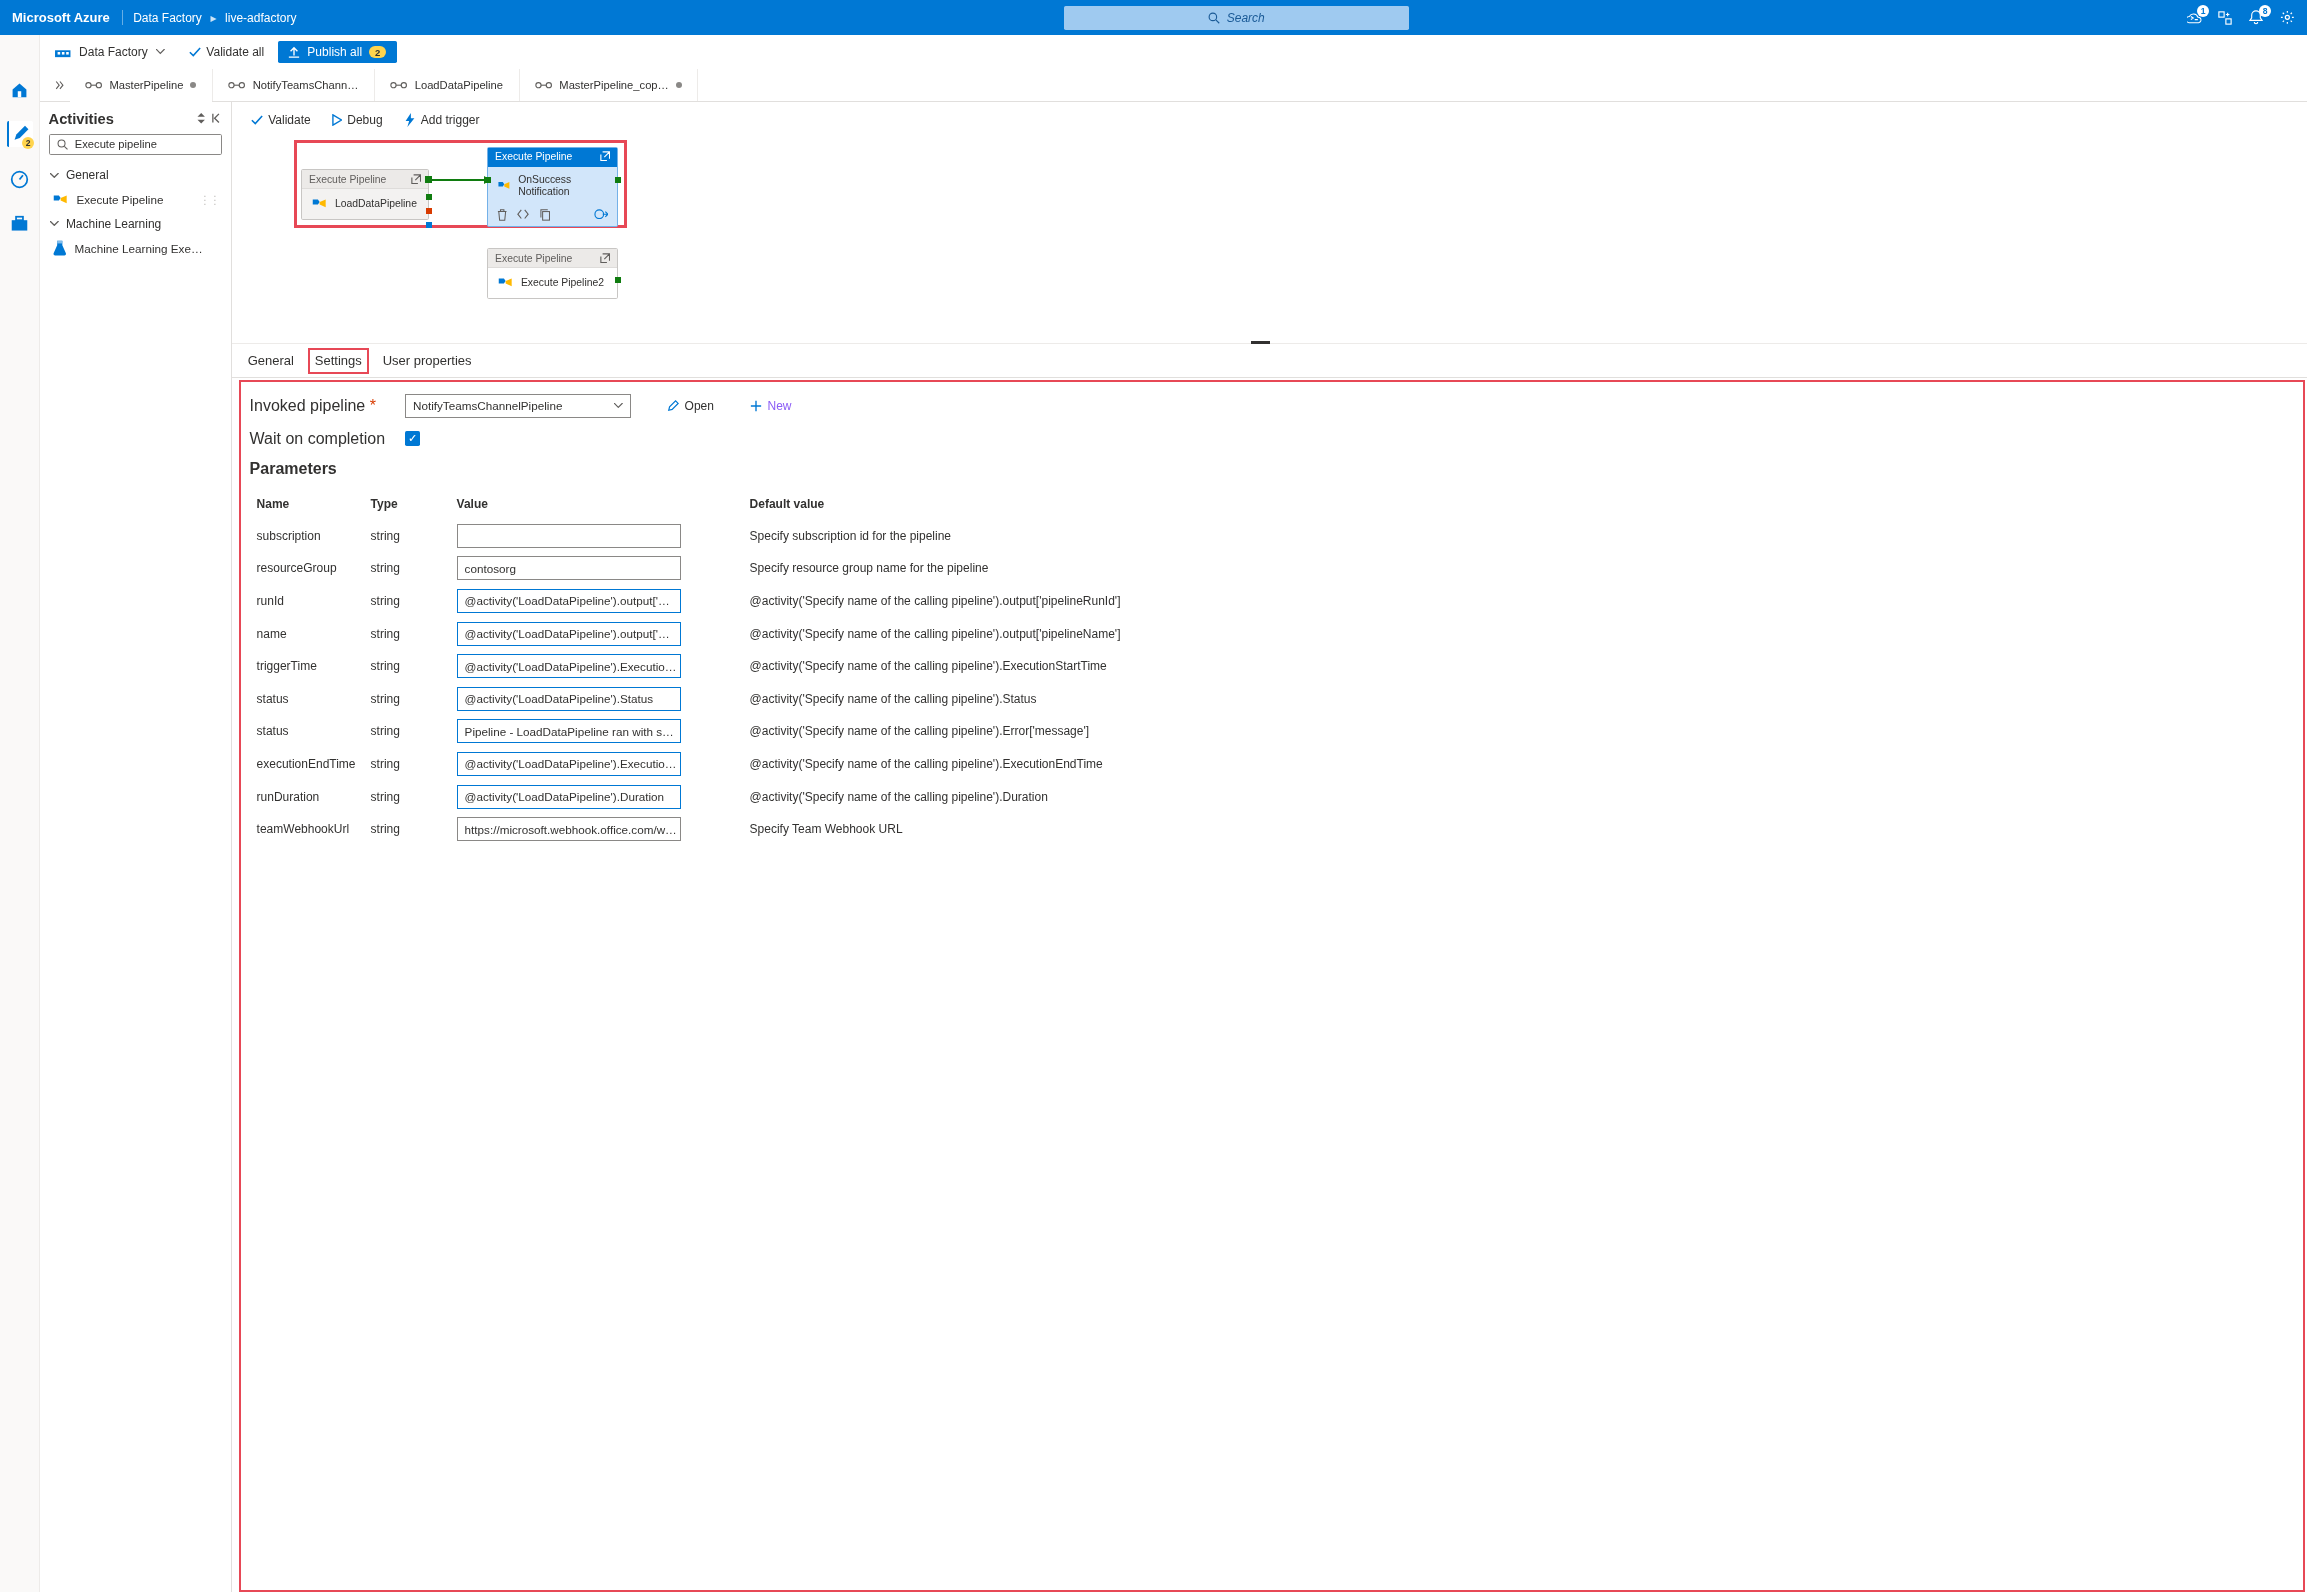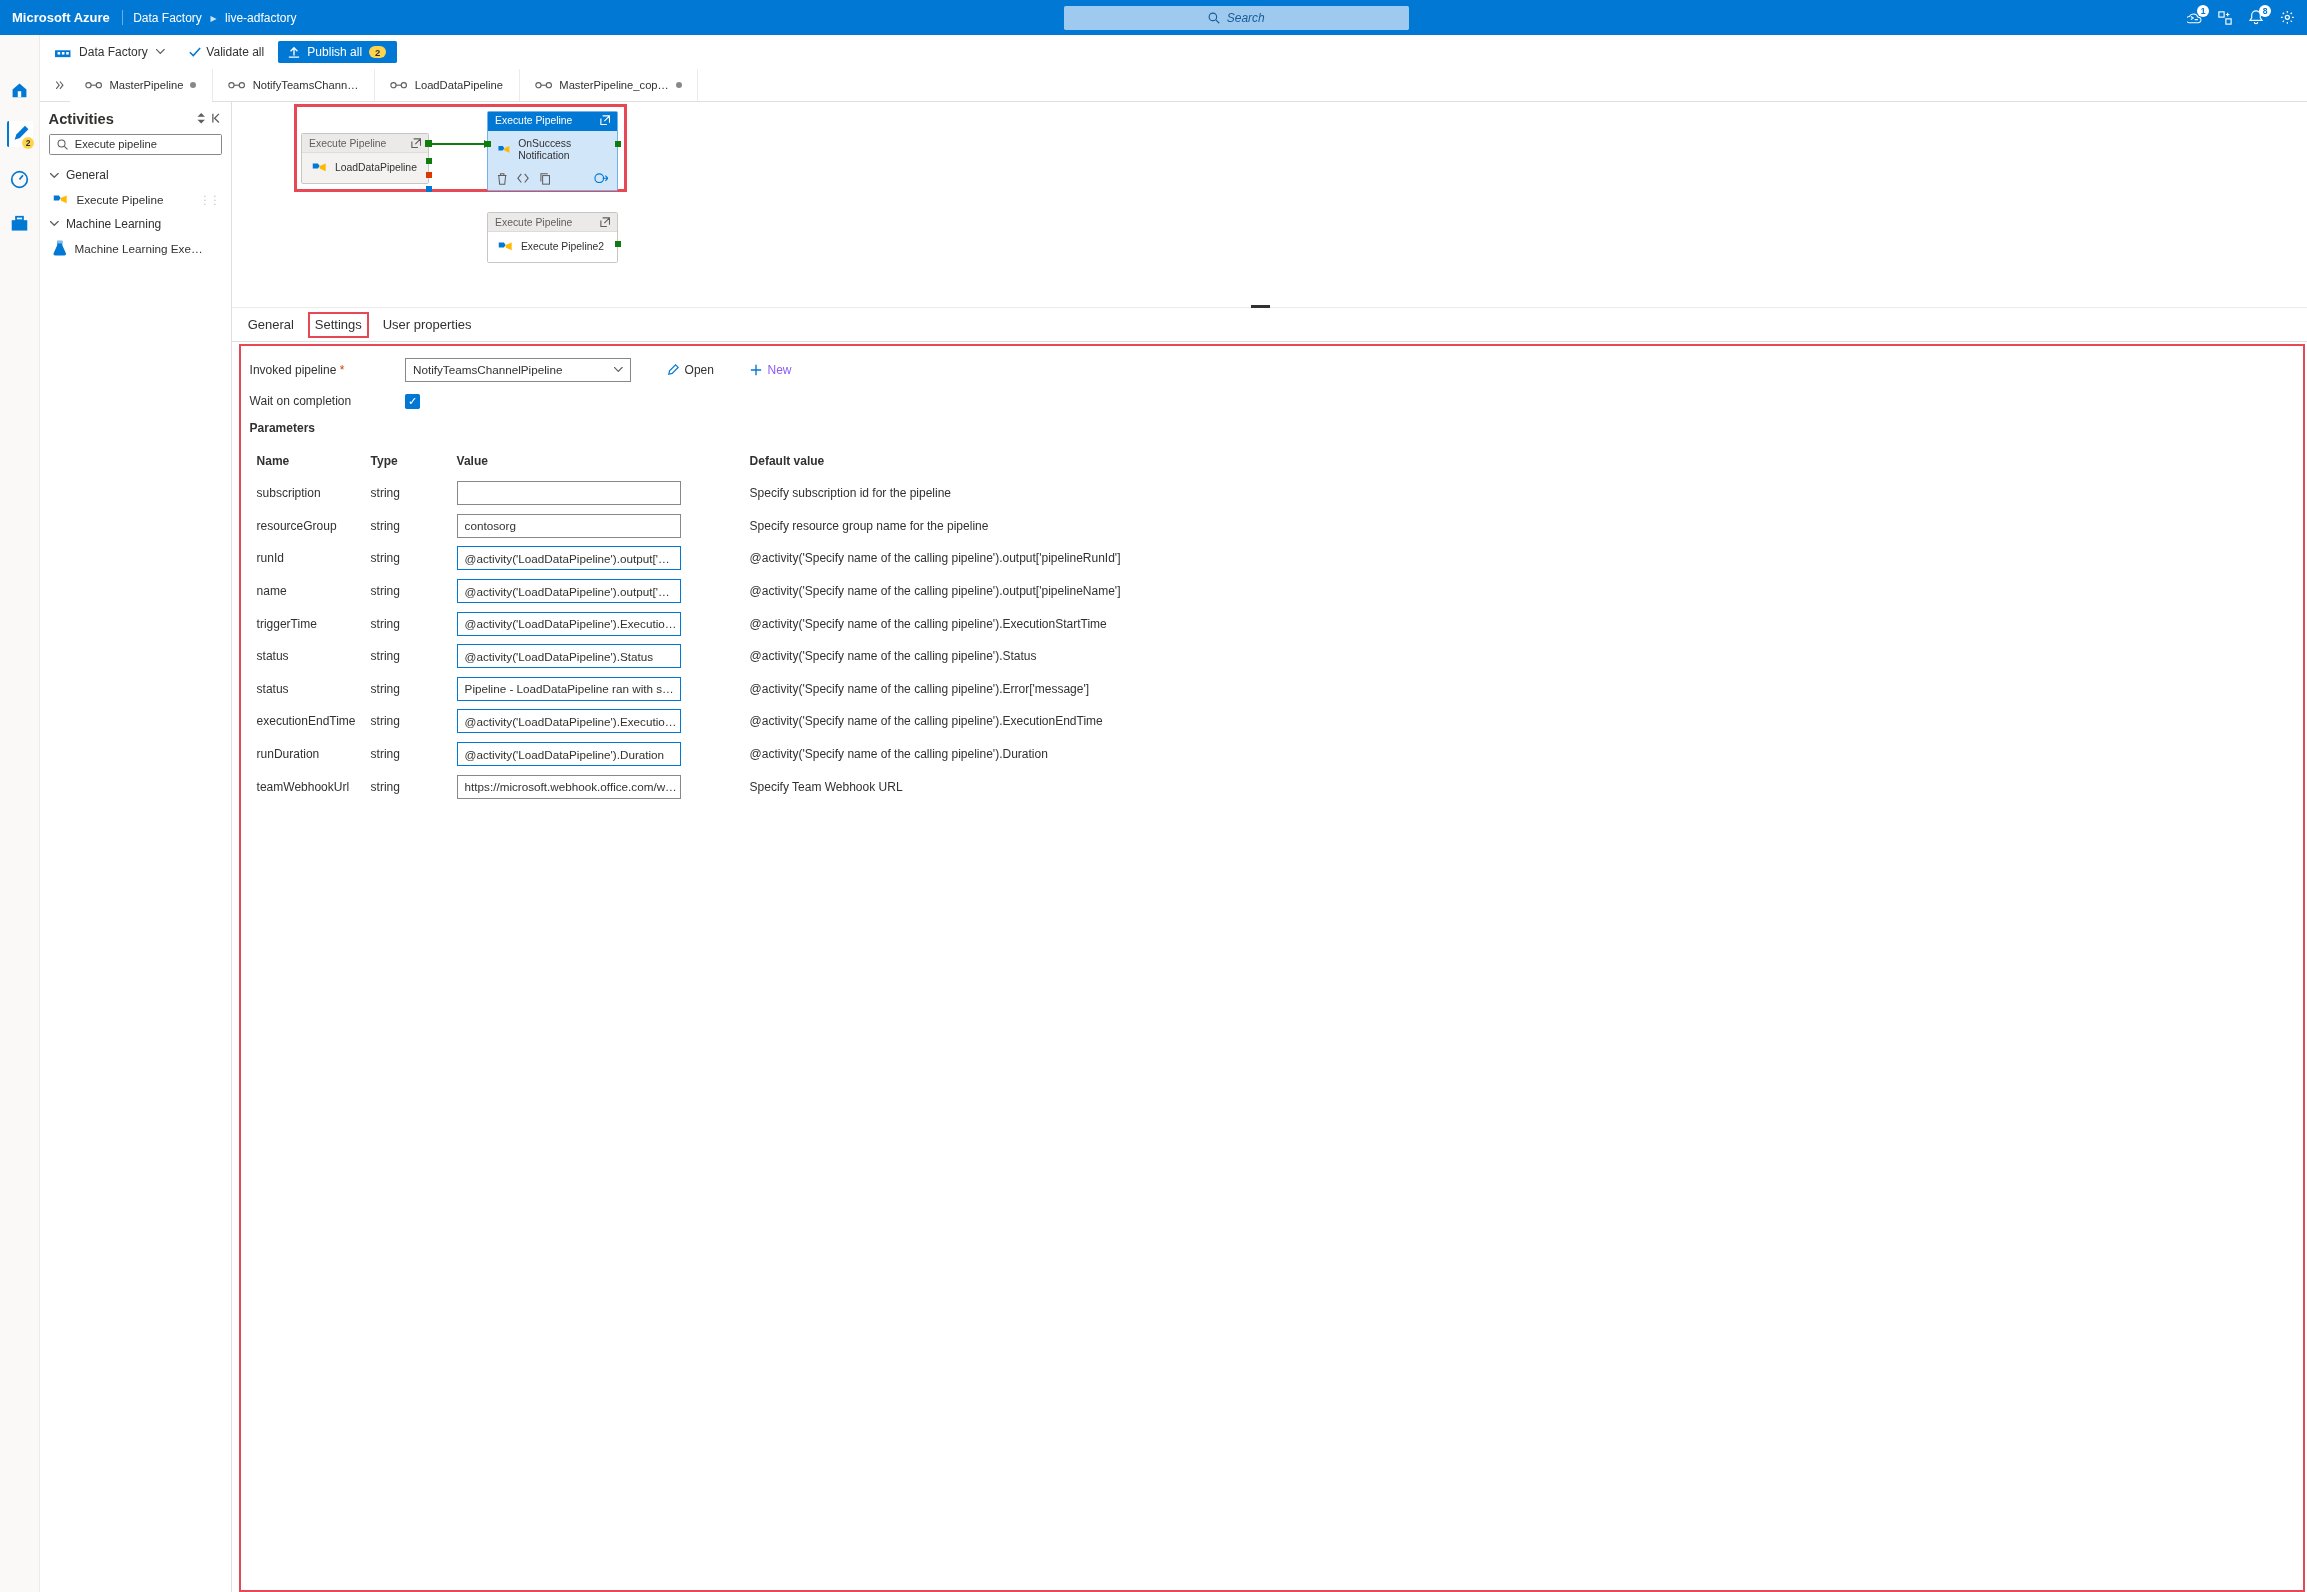--- a/index.html
+++ b/index.html
@@ -76,21 +76,21 @@
 
 
 .proptabs { height: 35px; display: flex; align-items: center; border-top: 0.9px solid #edebe9; border-bottom: 0.9px solid #e1dfdd; padding: 0 14px; gap: 12px; font-size: 13px; position: relative; }
 .proptab { padding: 5.2px 1.7px; color: #323130; }
 .proptab.active { border: 2.6px solid #e74856; padding: 3.5px 5.2px; }
 .dragh { position: absolute; right: 50%; top: -3.5px; width: 19px; height: 3.5px; background: #323130; }
 
 
 .settings { flex: 1; border: 2.6px solid #e74856; margin: 1.7px 1.7px 0 7px; padding: 12px 8.6px 5.2px 8.6px; overflow: auto; }
 .frow { display: flex; align-items: center; gap: 10.4px; margin-bottom: 12px; }
-.flabel { width: 145px; font-size: 12px; }
+.flabel { width: 145px; font-size: 16px; }
 .req { color: #d83b01; }
 .select { width: 226px; height: 24px; border: 0.9px solid #8a8886; display: flex; align-items: center; justify-content: space-between; padding: 0 7px; font-size: 11.7px; background: #fff; }
 .linkbtn { display: flex; align-items: center; gap: 5.2px; color: #0078d4; margin-left: 26px; }
 .cbox { width: 15.5px; height: 15.5px; background: #0078d4; color: #fff; display: flex; align-items: center; justify-content: center; border-radius: 1.7px; font-size: 11.2px; }
 
 .ptable { width: 100%; border-collapse: collapse; margin-top: 3.5px; }
 .ptable th { text-align: left; font-weight: 600; font-size: 12px; padding: 5.2px 7px 8.6px 7px; }
 .ptable td { padding: 4.3px 7px; font-size: 12px; vertical-align: middle; }
 .ptable td:nth-child(1){ width: 114px; }
 .ptable td:nth-child(2){ width: 86px; }
@@ -296,20 +296,40 @@
     <div class="item">
       <svg width="15.5" height="15.5" viewBox="0 0 18 18">
           <path d="M6 1h6v5l4 9a2 2 0 01-2 3H4a2 2 0 01-2-3l4-9z" fill="#0078d4"></path>
           <rect x="6" y="1" width="6" height="3" fill="#83beec"></rect>
         </svg>
       <span>Machine Learning Exe…</span>
     </div>
   </div>
 
   <div class="canvas-wrap">
+    <div class="canvas-toolbar">
+      <div class="ctb">
+        <svg width="12" height="10.4" viewBox="0 0 14 12">
+            <path d="M1 6l4 4L13 1" fill="none" stroke="#0078d4" stroke-width="1.8"></path>
+          </svg>
+        <span>Validate</span>
+      </div>
+      <div class="ctb blue">
+        <svg width="10.4" height="12" viewBox="0 0 12 14">
+            <path d="M1 1l10 6-10 6z" fill="none" stroke="#0078d4" stroke-width="1.6"></path>
+          </svg>
+        <span style="color:#323130">Debug</span>
+      </div>
+      <div class="ctb">
+        <svg width="12" height="14" viewBox="0 0 12 16">
+            <path d="M7 0L1 9h4l-2 7 8-10H7z" fill="#0078d4"></path>
+          </svg>
+        <span>Add trigger</span>
+      </div>
+    </div>
 
     <div class="canvas">
       <div class="redbox a"></div>
 
       <div class="node" style="left:69px; top:31px; width:128px;">
         <div class="hdr">
           <span>Execute Pipeline</span>
           <svg width="10.4" height="10.4" viewBox="0 0 12 12">
               <path d="M3 1h8v8M11 1L5 7M1 4v7h7" fill="none" stroke="#605e5c" stroke-width="1.3"></path>
             </svg>

